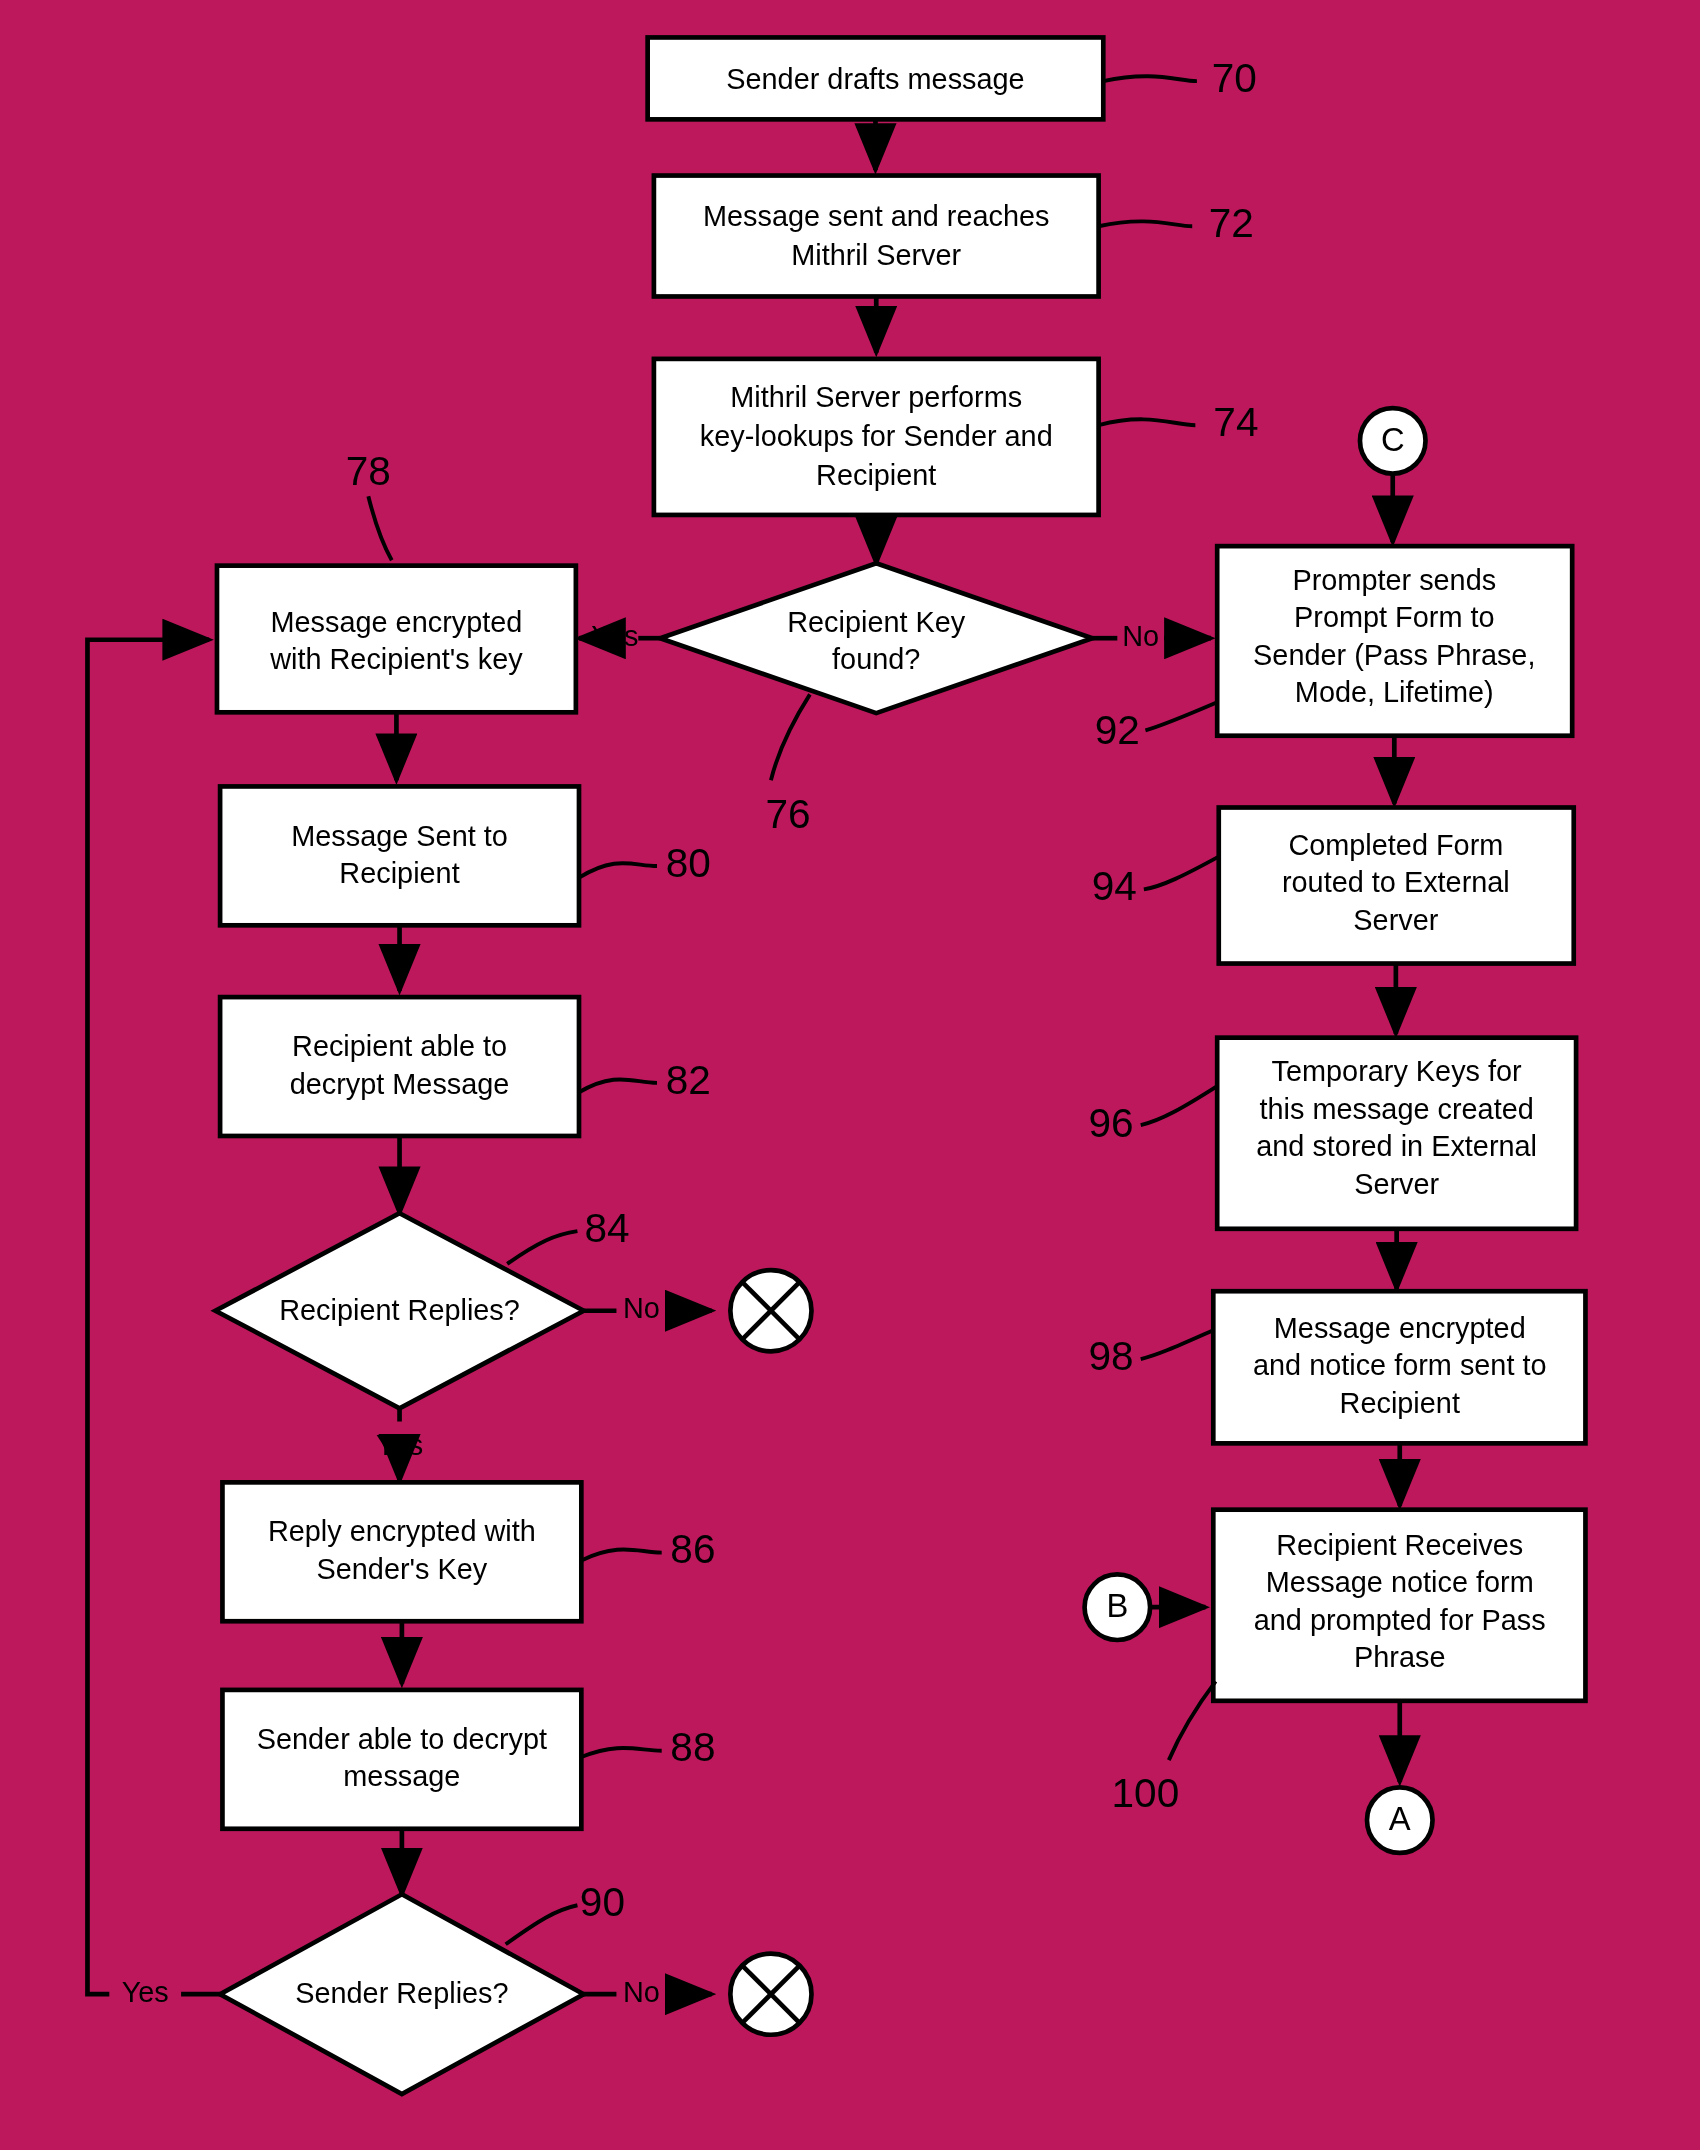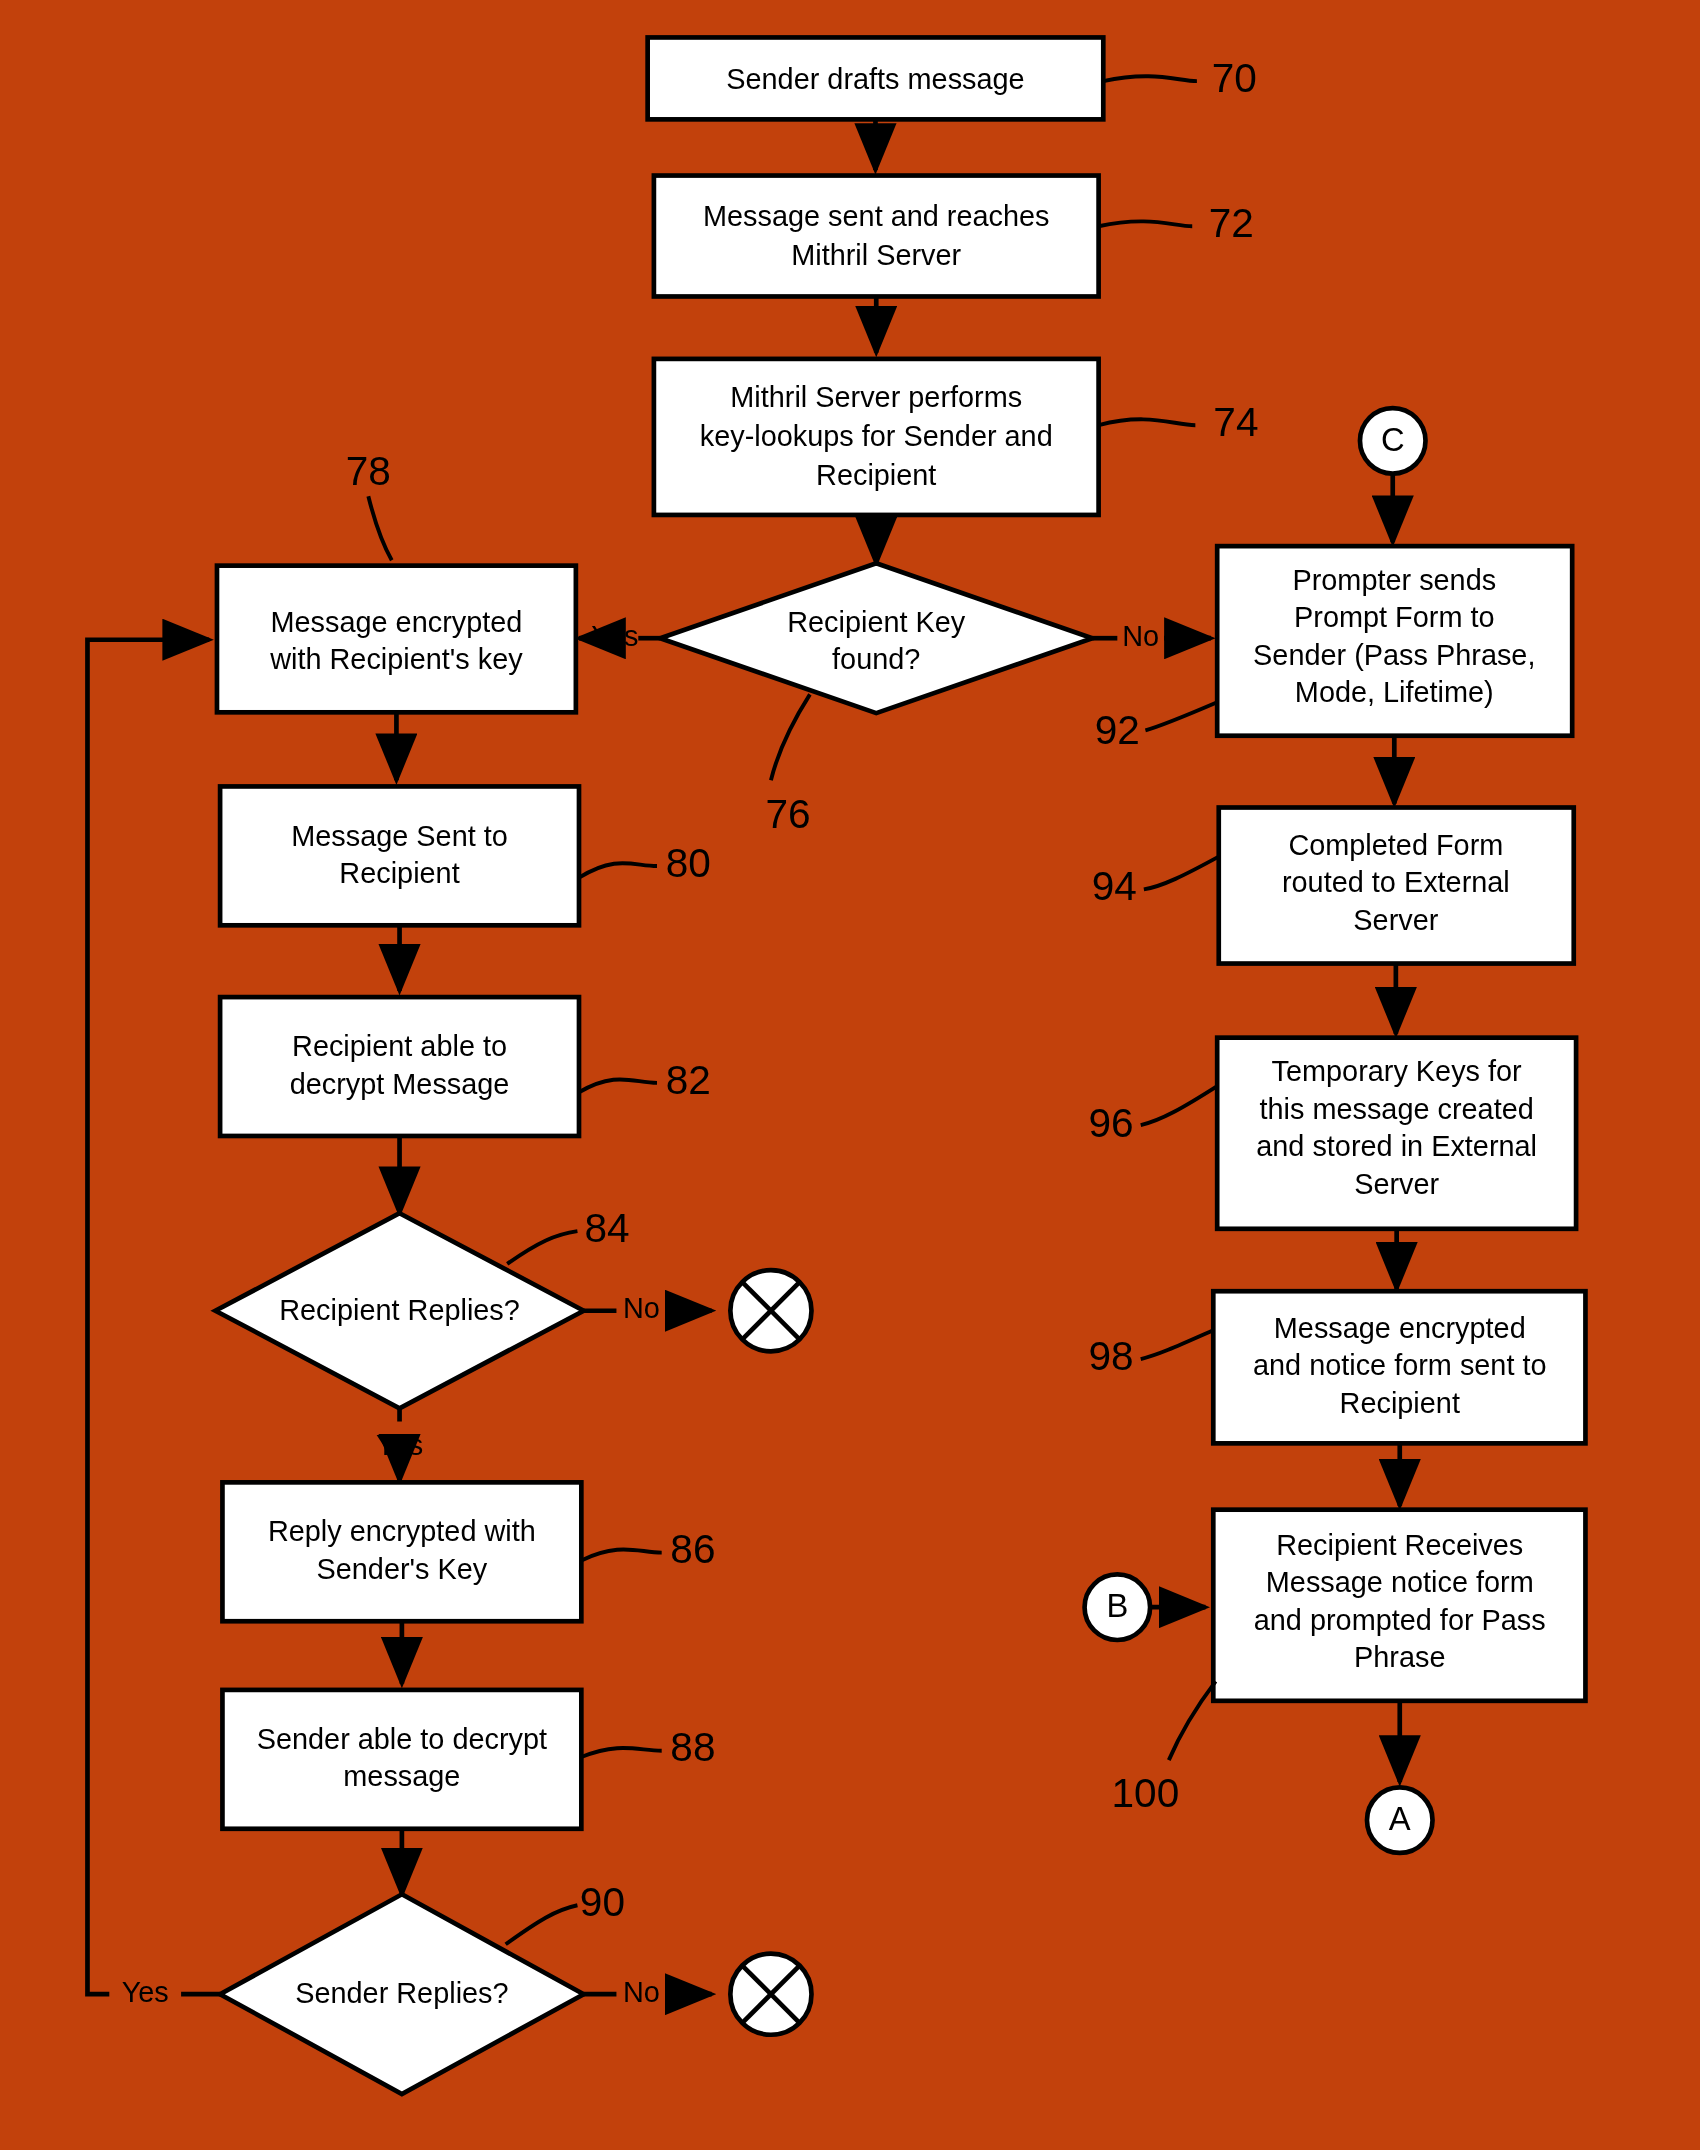--- a/index.html
+++ b/index.html
@@ -4,21 +4,21 @@
 <style>
   html, body {
     margin: 0;
     padding: 0;
     background: #ffffff;
   }
   #stage {
     position: relative;
     width: 1701px;
     height: 2151px;
-    background: #c2410c;
+    background: #be185d;
     font-family: "Liberation Sans", sans-serif;
     overflow: hidden;
   }
   #flow-svg {
     position: absolute;
     top: 0; left: 0;
     width: 1701px;
     height: 2151px;
   }
   .node-text {

